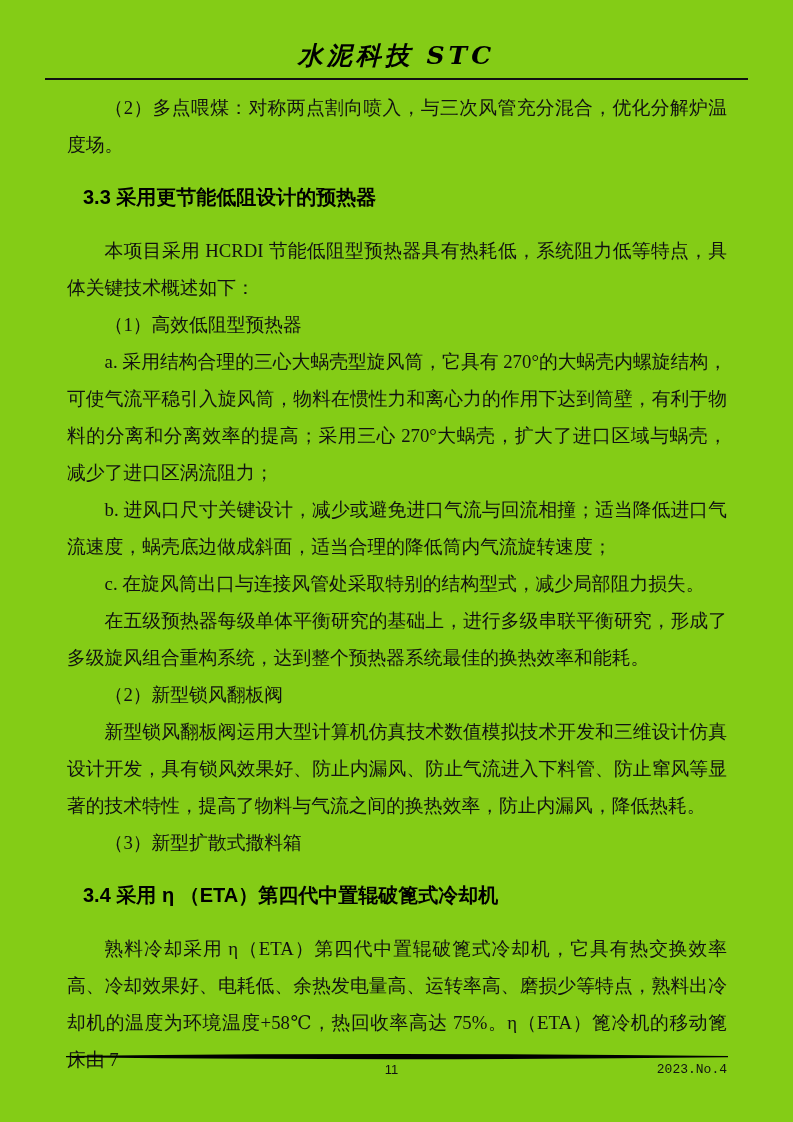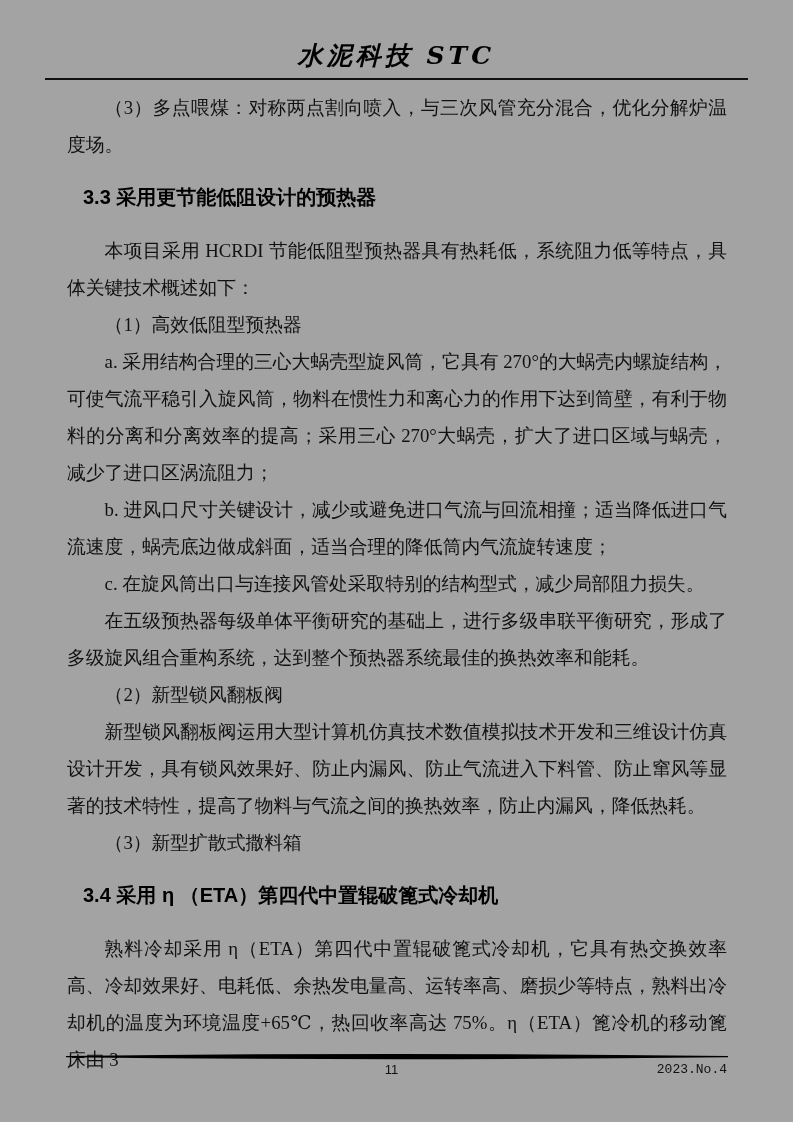--- a/index.html
+++ b/index.html
@@ -4,21 +4,21 @@
 <style>
   html, body {
     margin: 0;
     padding: 0;
     background: #ffffff;
   }
   .page {
     position: relative;
     width: 793px;
     height: 1122px;
-    background: #a3a3a3;
+    background: #84cc16;
     color: #111111;
     overflow: hidden;
     font-family: "Liberation Serif", "DejaVu Serif", serif;
   }
   
   .header {
     position: absolute;
     top: 40px;
     left: 45px;
     width: 703px;
@@ -95,33 +95,33 @@
 </head>
 <body>
 
 <div class="page">
 
   <div class="header">
     <span class="header-title">水泥科技 STC</span>
   </div>
 
   <div class="doc-body">
-    <p class="para">（3）多点喂煤：对称两点割向喷入，与三次风管充分混合，优化分解炉温度场。</p>
+    <p class="para">（2）多点喂煤：对称两点割向喷入，与三次风管充分混合，优化分解炉温度场。</p>
     <h3 class="h-sec">3.3 采用更节能低阻设计的预热器</h3>
     <p class="para">本项目采用 HCRDI 节能低阻型预热器具有热耗低，系统阻力低等特点，具体关键技术概述如下：</p>
     <p class="para">（1）高效低阻型预热器</p>
     <p class="para">a. 采用结构合理的三心大蜗壳型旋风筒，它具有 270°的大蜗壳内螺旋结构，可使气流平稳引入旋风筒，物料在惯性力和离心力的作用下达到筒壁，有利于物料的分离和分离效率的提高；采用三心 270°大蜗壳，扩大了进口区域与蜗壳，减少了进口区涡流阻力；</p>
     <p class="para">b. 进风口尺寸关键设计，减少或避免进口气流与回流相撞；适当降低进口气流速度，蜗壳底边做成斜面，适当合理的降低筒内气流旋转速度；</p>
     <p class="para">c. 在旋风筒出口与连接风管处采取特别的结构型式，减少局部阻力损失。</p>
     <p class="para">在五级预热器每级单体平衡研究的基础上，进行多级串联平衡研究，形成了多级旋风组合重构系统，达到整个预热器系统最佳的换热效率和能耗。</p>
     <p class="para">（2）新型锁风翻板阀</p>
     <p class="para">新型锁风翻板阀运用大型计算机仿真技术数值模拟技术开发和三维设计仿真设计开发，具有锁风效果好、防止内漏风、防止气流进入下料管、防止窜风等显著的技术特性，提高了物料与气流之间的换热效率，防止内漏风，降低热耗。</p>
     <p class="para">（3）新型扩散式撒料箱</p>
     <h3 class="h-sec">3.4 采用 η （ETA）第四代中置辊破篦式冷却机</h3>
-    <p class="para">熟料冷却采用 η（ETA）第四代中置辊破篦式冷却机，它具有热交换效率高、冷却效果好、电耗低、余热发电量高、运转率高、磨损少等特点，熟料出冷却机的温度为环境温度+65℃，热回收率高达 75%。η（ETA）篦冷机的移动篦床由 3</p>
+    <p class="para">熟料冷却采用 η（ETA）第四代中置辊破篦式冷却机，它具有热交换效率高、冷却效果好、电耗低、余热发电量高、运转率高、磨损少等特点，熟料出冷却机的温度为环境温度+58℃，热回收率高达 75%。η（ETA）篦冷机的移动篦床由 7</p>
   </div>
 
   <svg class="footer-rule" viewBox="0 0 662 8" preserveAspectRatio="none" aria-hidden="true">
     <path d="M0,3 Q331,-1 662,3 L662,4.2 Q331,8.2 0,4.2 Z" fill="#000000"></path>
   </svg>
 
   <div class="footer-page-number">11</div>
 
   <div class="footer-issue">2023.No.4</div>
 

